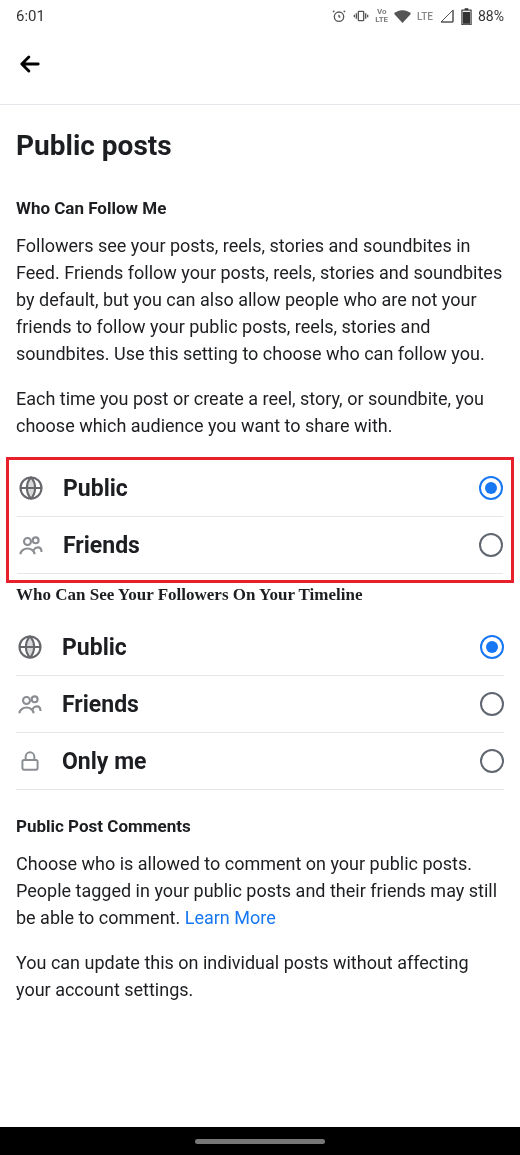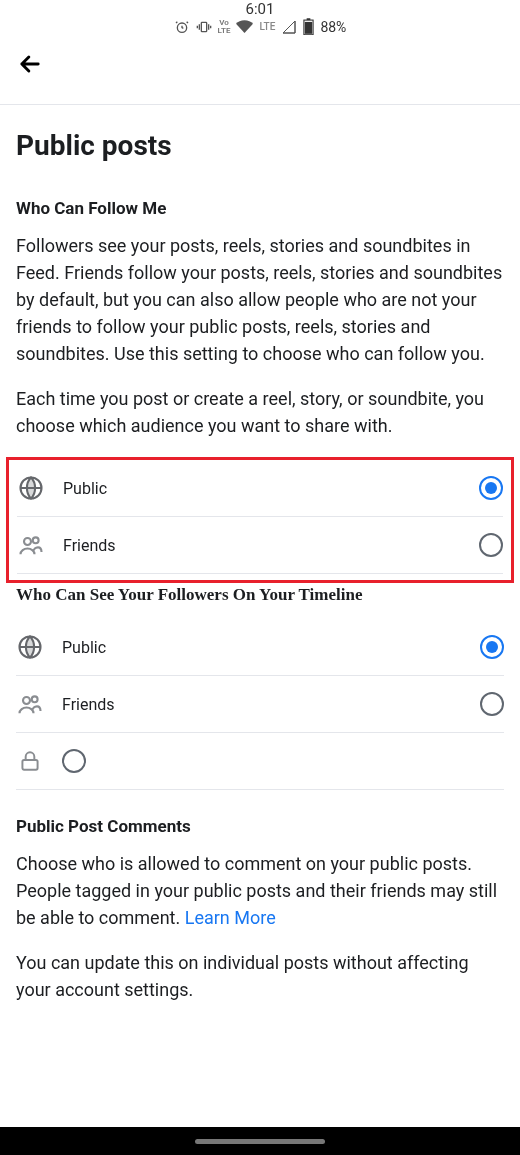--- a/index.html
+++ b/index.html
@@ -12,21 +12,20 @@
       position: relative;
     }
     .status-bar {
       display: flex;
       justify-content: space-between;
       align-items: center;
       height: 32px;
       padding: 0 16px;
       font-size: 15px;
       color: #333;
-      flex-direction: column;
     }
     .status-right {
       display: flex;
       align-items: center;
       gap: 6px;
       font-size: 14px;
       text-align: center;
     }
     .status-icon { display: inline-flex; align-items: center; }
     .header {
@@ -65,22 +64,23 @@
       width: 28px;
       height: 28px;
       margin-right: 18px;
       display: flex;
       align-items: center;
       justify-content: center;
       color: #606770;
     }
     .option-label {
       flex: 1;
-      font-size: 16px;
+      font-size: 23px;
       color: #1c1e21;
+      font-weight: bold;
     }
     .radio {
       width: 24px;
       height: 24px;
       border: 2.5px solid #606770;
       border-radius: 50%;
       display: flex;
       align-items: center;
       justify-content: center;
     }
@@ -221,20 +221,21 @@
     <span class="option-label">Friends</span>
     <span class="radio"></span>
   </div>
   <div class="option-row">
     <span class="option-icon">
       <svg width="26" height="26" viewBox="0 0 24 24" fill="none" stroke="#8a8d91" stroke-width="1.8">
           <rect x="5" y="11" width="14" height="9" rx="1.5"></rect>
           <path d="M8 11V8a4 4 0 018 0v3"></path>
         </svg>
     </span>
+    <span class="option-label">Only me</span>
     <span class="radio"></span>
   </div>
 
   <h2 class="section-title">Public Post Comments</h2>
   <p class="para">
     <span>Choose who is allowed to comment on your public posts. People tagged in your public posts and their friends may still be able to comment. </span><span class="link">Learn More</span>
   </p>
   <p class="para">You can update this on individual posts without affecting your account settings.</p>
 </div>
 

